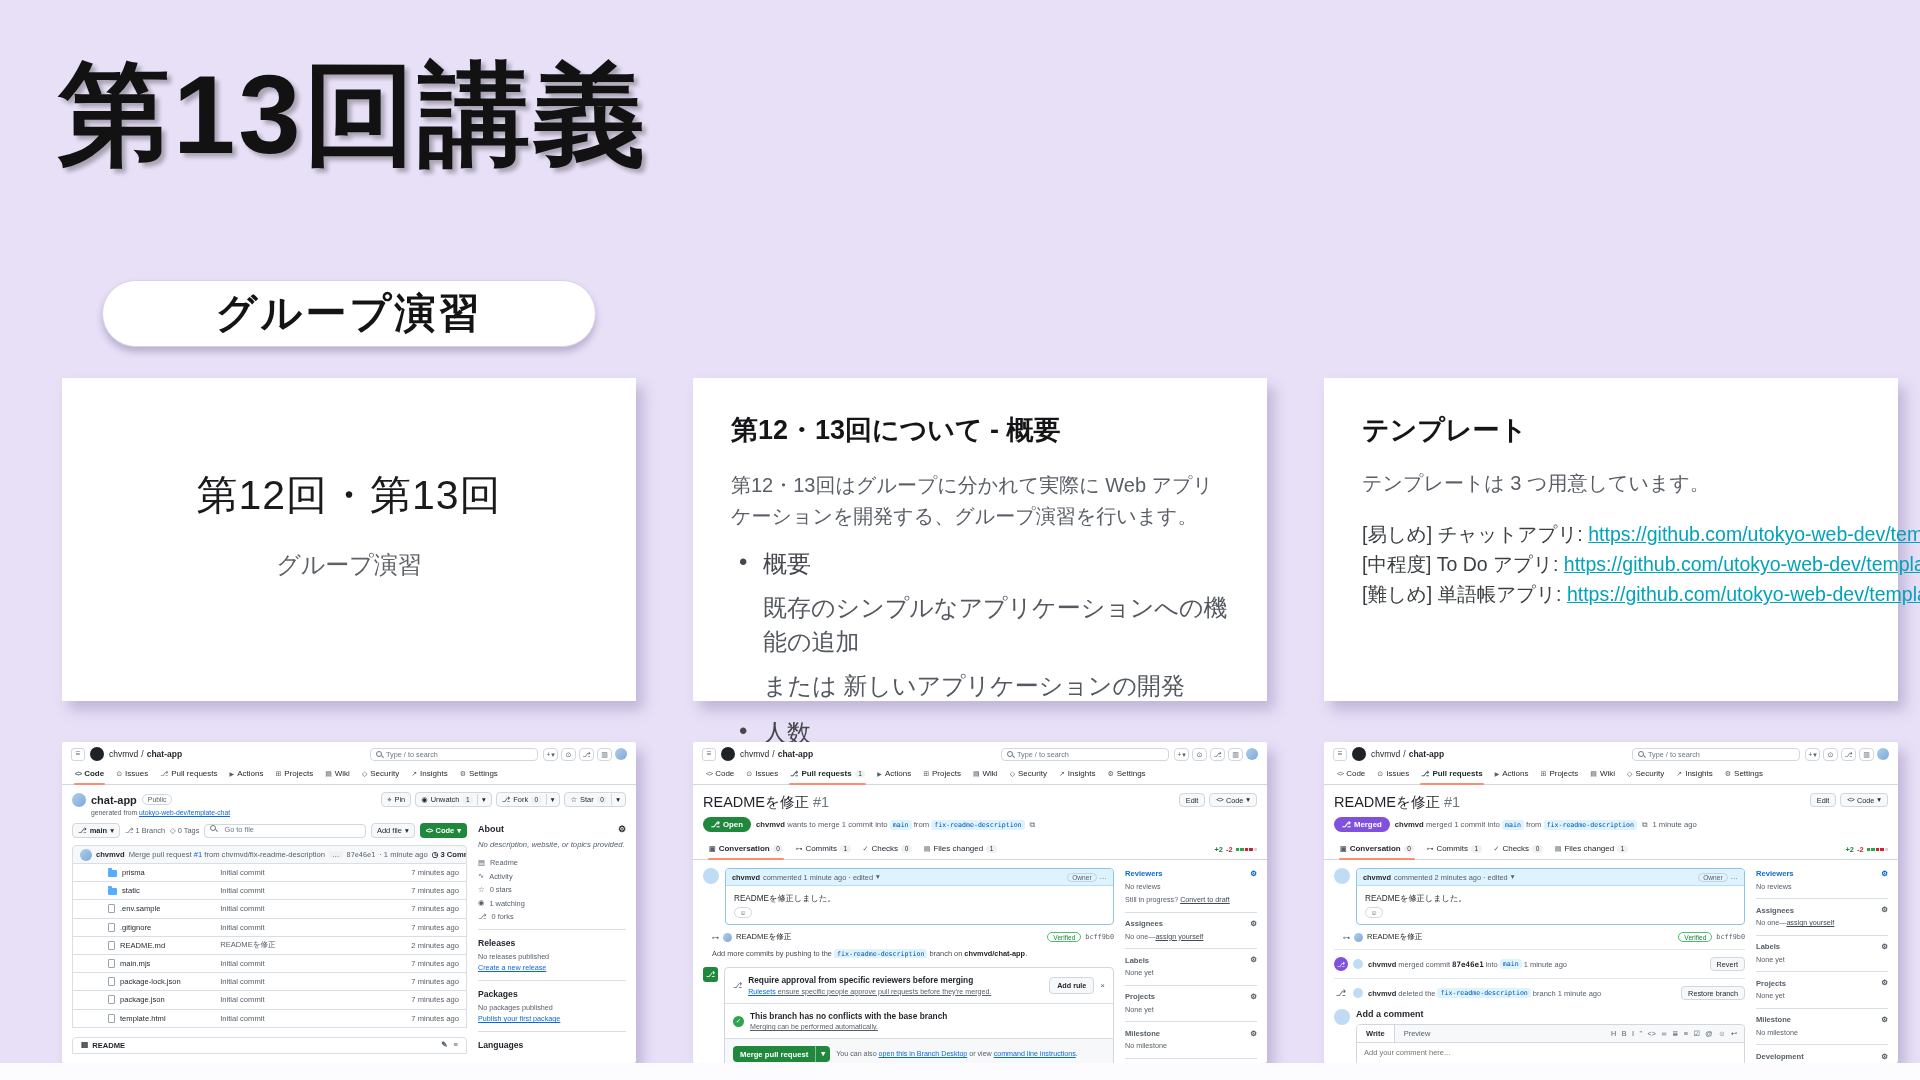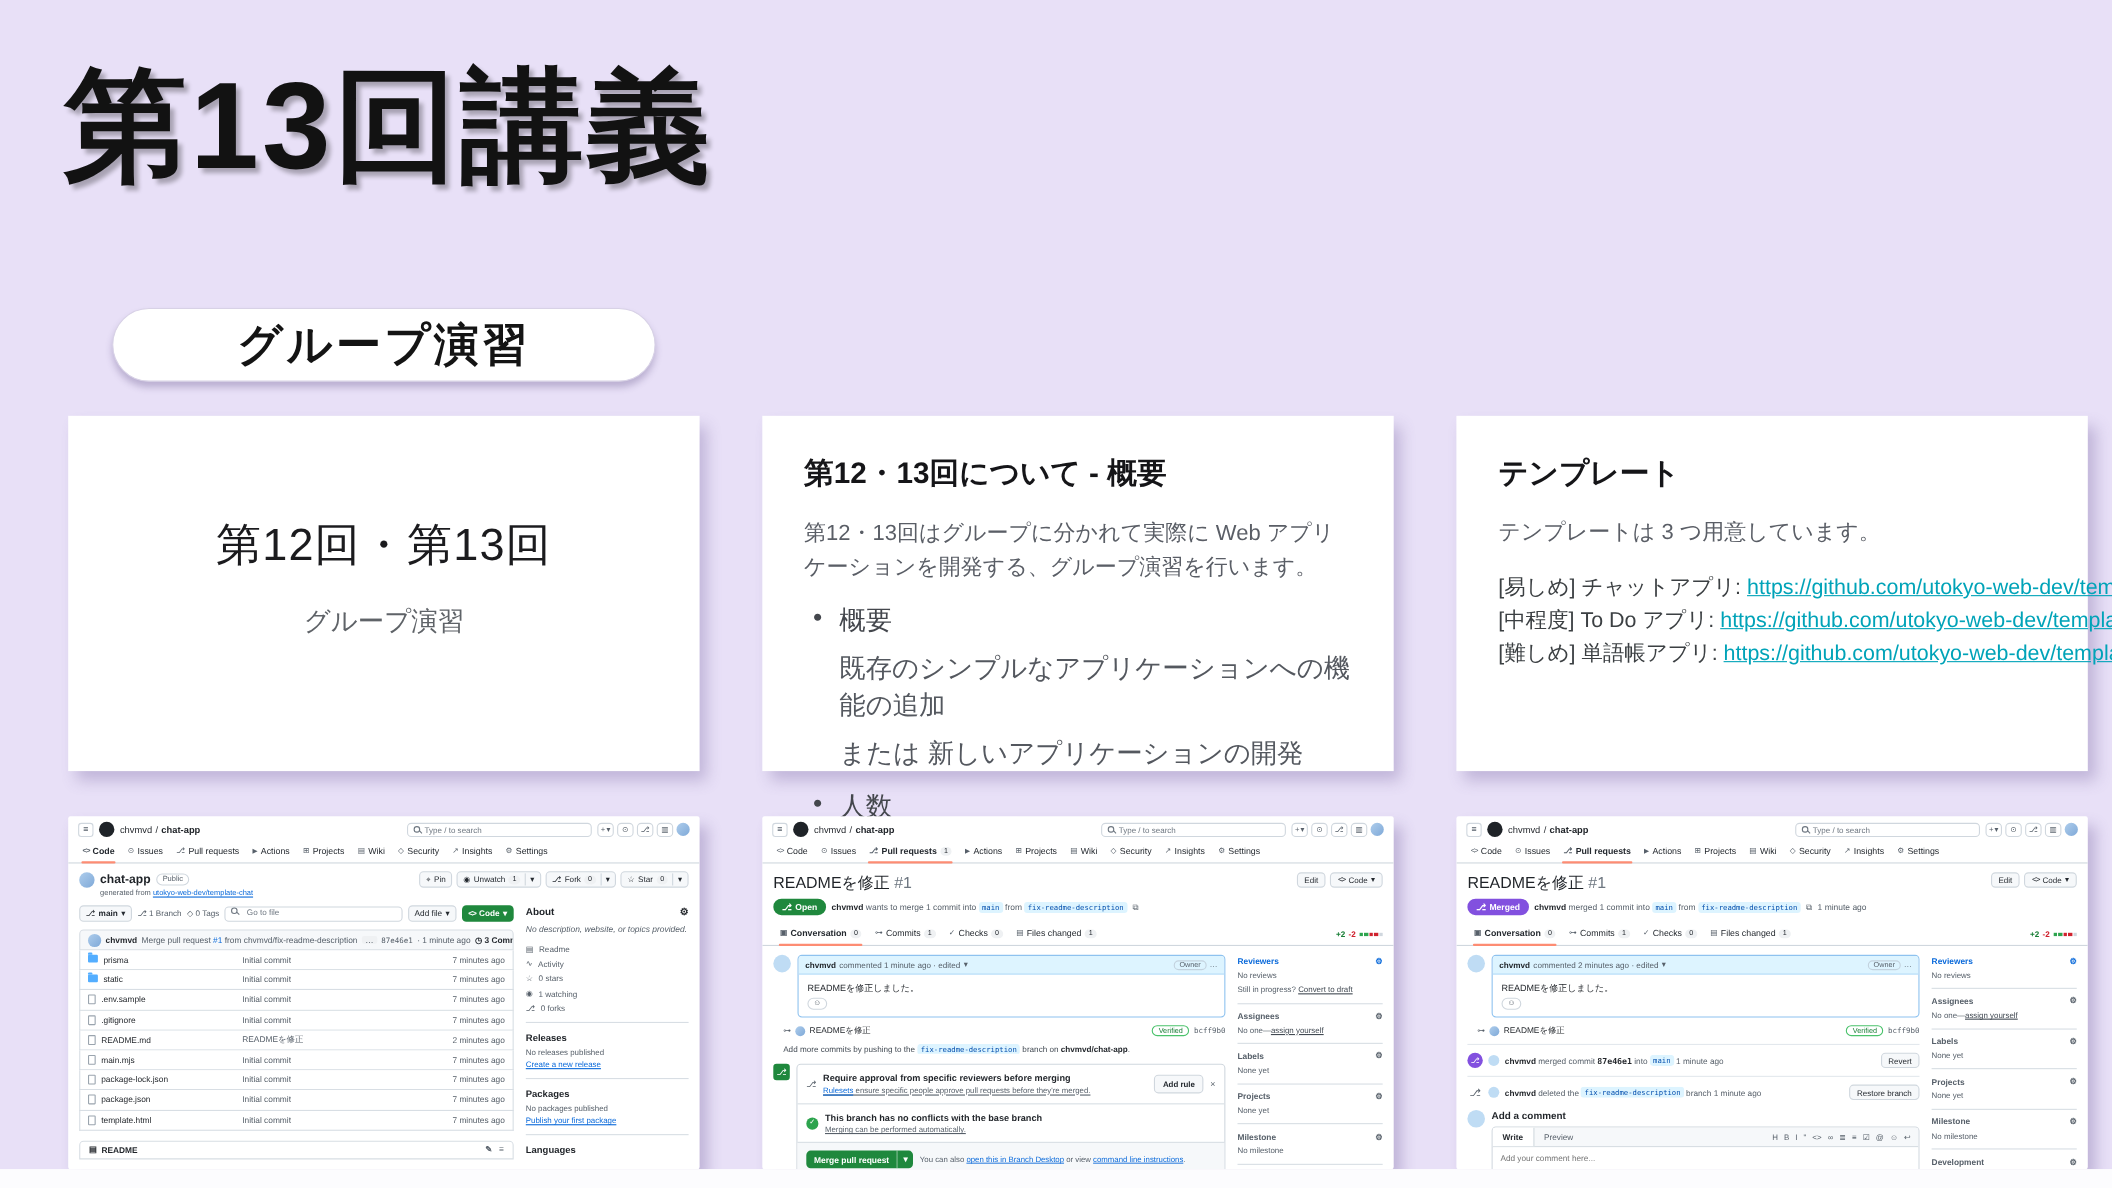--- a/index.html
+++ b/index.html
@@ -102,21 +102,21 @@
   .codebtn { background:#1f883d; color:#fff; height:15px; border-radius:4px; display:flex; align-items:center;
     gap:3px; font-size:7.5px; padding:0 6px; font-weight:600; flex:none; }
   .cbar { display:flex; align-items:center; background:#f6f8fa; border:1px solid #d8dee4; border-radius:4px 4px 0 0;
     height:19px; padding:0 7px; font-size:7.6px; color:#57606a; gap:4px; white-space:nowrap; overflow:hidden; }
   .cbar b { color:#1f2328; }
   .dotsbox { background:#eff1f3; border-radius:2px; padding:0 3px; color:#57606a; }
   .cbr { margin-left:auto; display:flex; align-items:center; gap:4px; flex:none; }
   .ccount { display:flex; align-items:center; gap:2px; color:#24292f; font-weight:600; }
   .frow { display:grid; grid-template-columns:37% 1fr 24%; align-items:center; height:18.2px;
     border:1px solid #d8dee4; border-top:none; padding:0 7px; font-size:7.6px; color:#57606a; background:#fff; }
-  .fname { color:#1f2328; display:flex; gap:5px; align-items:flex-start; }
+  .fname { color:#1f2328; display:flex; gap:5px; align-items:flex-end;margin-left:28px; }
   .ficon-folder { width:9px; height:7px; background:#54aeff; border-radius:1px; position:relative; flex:none; }
   .ficon-folder::before { content:""; position:absolute; top:-2px; left:0; width:4px; height:2px; background:#54aeff; border-radius:1px 1px 0 0; }
   .ficon-file { width:7px; height:9px; border:1px solid #9aa4ae; border-radius:1px; background:#fff; flex:none; }
   .ftime { text-align:right; }
   .readmebar { margin-top:9px; border:1px solid #d8dee4; border-radius:4px 4px 0 0; height:17px; display:flex;
     align-items:center; gap:4px; padding:0 8px; font-size:7.6px; font-weight:600; color:#1f2328; }
   .rbicons { margin-left:auto; display:flex; gap:6px; color:#57606a; }
   .sabout-h { display:flex; justify-content:space-between; align-items:center; font-size:9px; font-weight:700; margin-bottom:5px; }
   .sdesc { font-style:italic; color:#57606a; font-size:7.7px; line-height:1.45; margin-bottom:8px; }
   .sitem { display:flex; gap:5px; align-items:center; font-size:7.4px; color:#57606a; margin:4.5px 0; }

